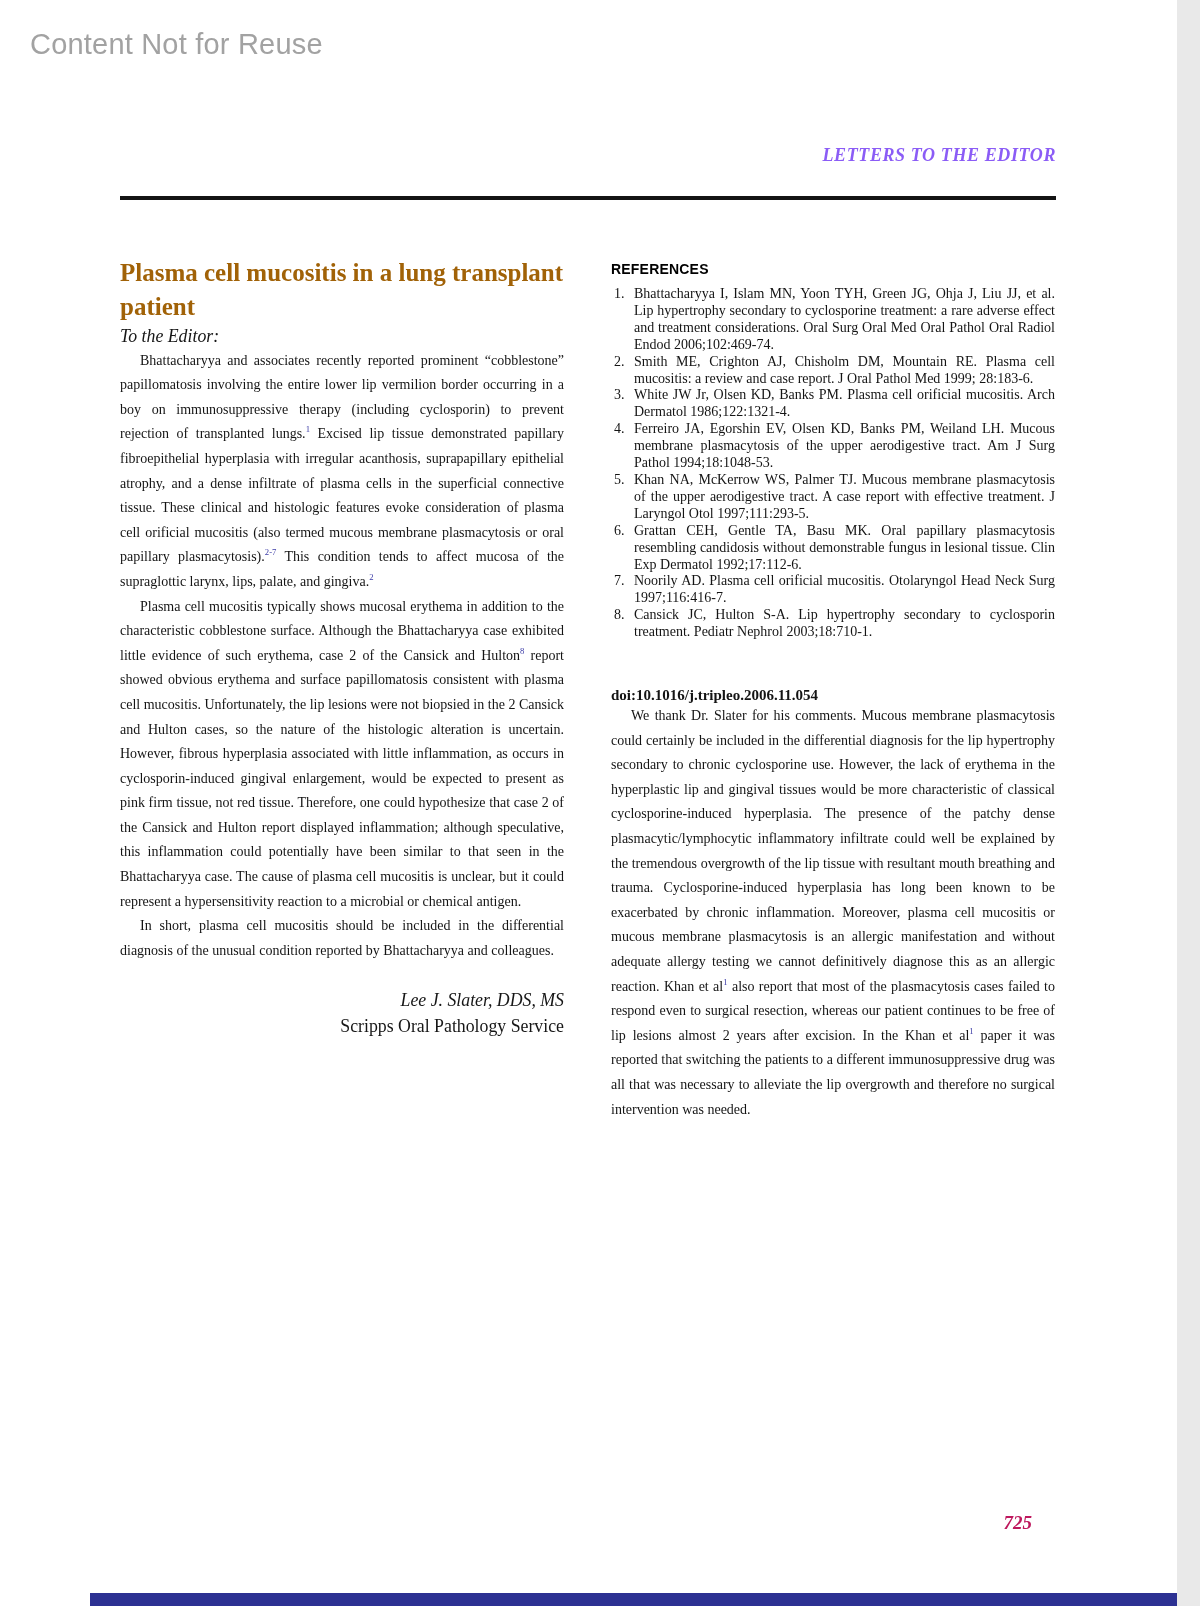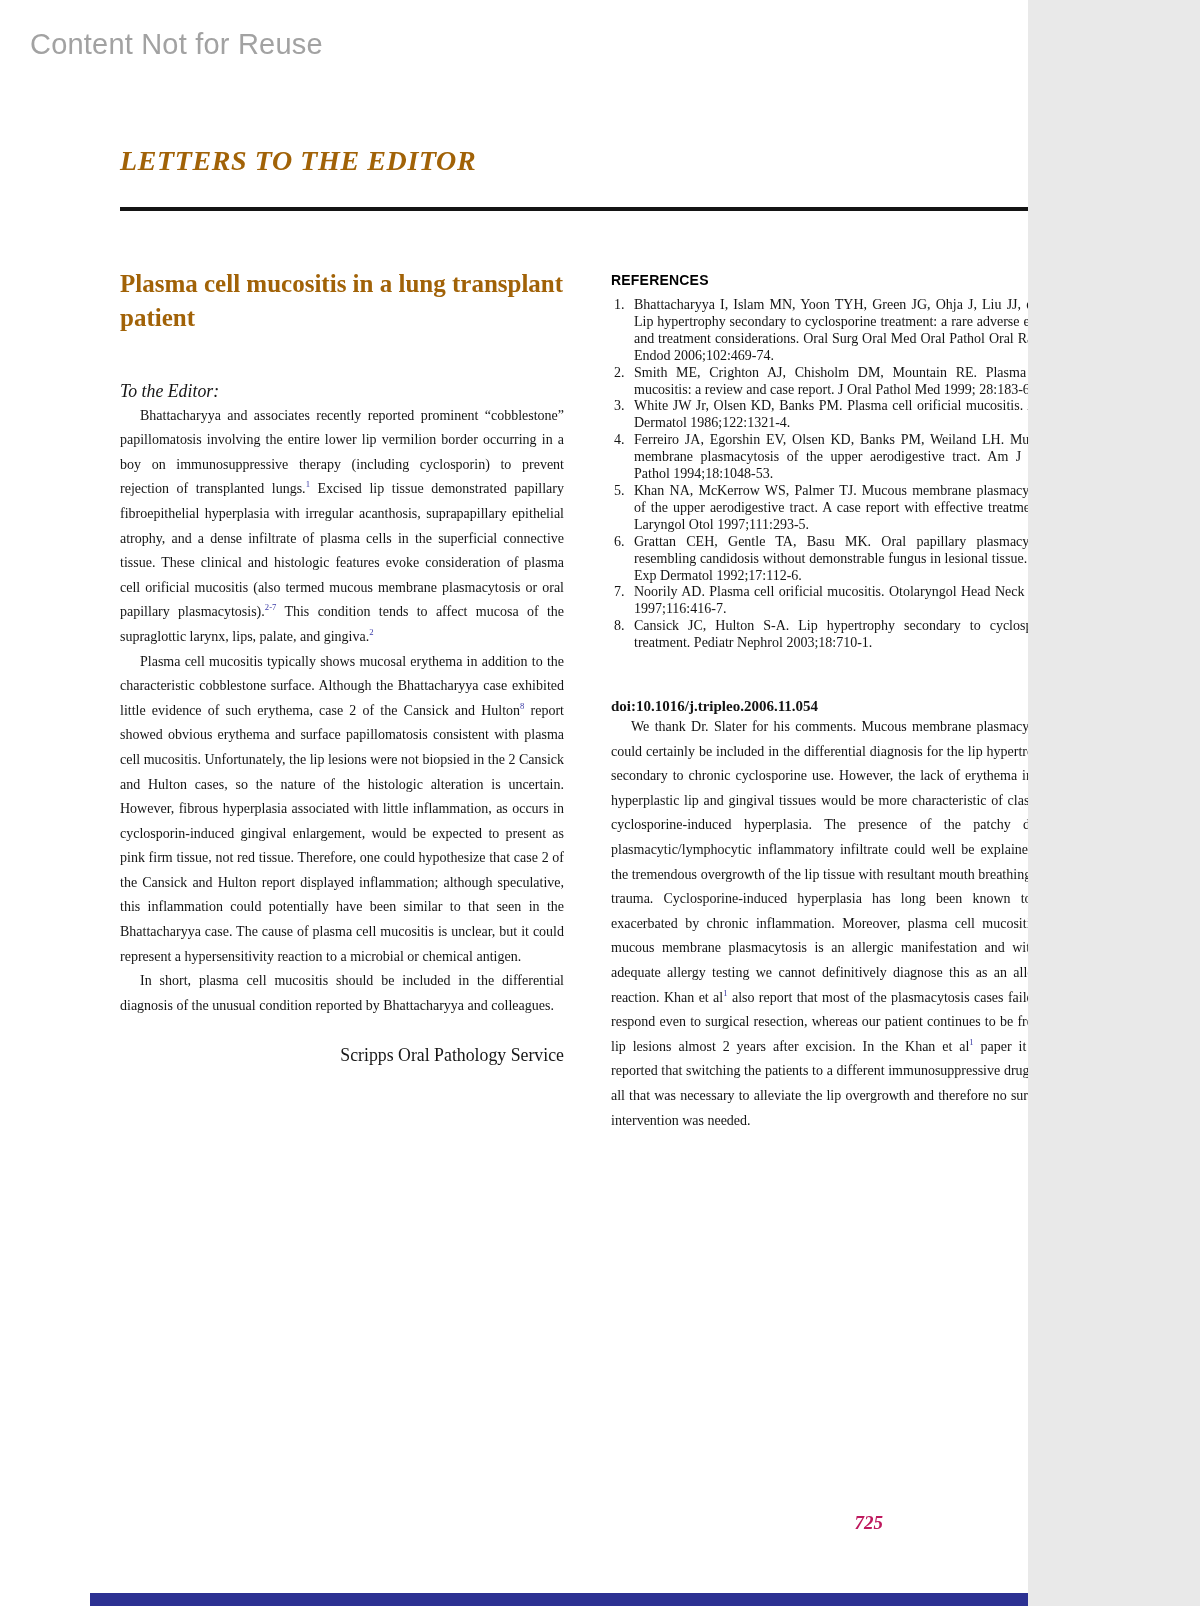--- a/index.html
+++ b/index.html
@@ -1,37 +1,37 @@
 <!DOCTYPE html>
 <html style="--ref-link: #3b3ba6; --footer-bar: #2c3192; --watermark: #a2a2a2;"><head>
 <meta charset="utf-8">
 <style>
   * { margin:0; padding:0; box-sizing:border-box; }
   html, body { background:#e9e9e9; }
   body { width:1200px; font-family:"Liberation Serif", serif; }
   .page {
-    position:relative; width:1028px; height:1606px;
+    position:relative; width:1177px; height:1606px;
     background:#ffffff; overflow:hidden; color:#161616;
   }
   .watermark {
     position:absolute; top:28px; left:30px;
     font-family:"Liberation Sans", sans-serif;
     font-size:29px; color:var(--watermark, #a2a2a2);
     letter-spacing:0.2px;
   }
   .content { position:absolute; top:145px; left:120px; width:936px; }
   .section-header {
-    font-weight:bold; font-style:italic; font-size:28px;
-    letter-spacing:0.6px; color:#a16207;
+    font-weight:bold; font-style:italic; font-size:18px;
+    letter-spacing:0.6px; color:#8b5cf6;text-align:right;
   }
   .rule { border:none; border-top:4px solid #141414; margin-top:30px; }
   .columns { display:flex; gap:47px; margin-top:56px; }
   .col { width:444px; }
   .title { font-size:25px; font-weight:bold; line-height:34px; color:#a16207; }
-  .salutation { font-style:italic; font-size:17.8px; line-height:24.6px; margin-top:44px; }
+  .salutation { font-style:italic; font-size:17.8px; line-height:24.6px; }
   .reply-sal { margin-top:48px; }
   .body-para {
     font-size:14px; line-height:24.6px; text-align:justify;
     text-indent:20px; color:#141414;
   }
   sup.ref-sup {
     color:var(--ref-link, #3b3ba6);
     font-size:0.62em; line-height:0; cursor:pointer;
   }
   .signature { margin-top:24px; text-align:right; font-size:17.8px; line-height:26px; }
@@ -76,20 +76,21 @@
         <p class="salutation">To the Editor:</p>
         <div>
 
             <p class="body-para">Bhattacharyya and associates recently reported prominent “cobblestone” papillomatosis involving the entire lower lip vermilion border occurring in a boy on immunosuppressive therapy (including cyclosporin) to prevent rejection of transplanted lungs.<sup class="ref-sup">1</sup> Excised lip tissue demonstrated papillary fibroepithelial hyperplasia with irregular acanthosis, suprapapillary epithelial atrophy, and a dense infiltrate of plasma cells in the superficial connective tissue. These clinical and histologic features evoke consideration of plasma cell orificial mucositis (also termed mucous membrane plasmacytosis or oral papillary plasmacytosis).<sup class="ref-sup">2-7</sup> This condition tends to affect mucosa of the supraglottic larynx, lips, palate, and gingiva.<sup class="ref-sup">2</sup></p>
 
             <p class="body-para">Plasma cell mucositis typically shows mucosal erythema in addition to the characteristic cobblestone surface. Although the Bhattacharyya case exhibited little evidence of such erythema, case 2 of the Cansick and Hulton<sup class="ref-sup">8</sup> report showed obvious erythema and surface papillomatosis consistent with plasma cell mucositis. Unfortunately, the lip lesions were not biopsied in the 2 Cansick and Hulton cases, so the nature of the histologic alteration is uncertain. However, fibrous hyperplasia associated with little inflammation, as occurs in cyclosporin-induced gingival enlargement, would be expected to present as pink firm tissue, not red tissue. Therefore, one could hypothesize that case 2 of the Cansick and Hulton report displayed inflammation; although speculative, this inflammation could potentially have been similar to that seen in the Bhattacharyya case. The cause of plasma cell mucositis is unclear, but it could represent a hypersensitivity reaction to a microbial or chemical antigen.</p>
 
             <p class="body-para">In short, plasma cell mucositis should be included in the differential diagnosis of the unusual condition reported by Bhattacharyya and colleagues.</p>
           </div>
         <div class="signature">
+          <p class="sig-name">Lee J. Slater, DDS, MS</p>
           <p>Scripps Oral Pathology Service</p>
         </div>
       </div>
 
       <div class="col">
         <h2 class="ref-heading">REFERENCES</h2>
         <div class="ref-list">
 
             <div class="ref-item">
               <span class="ref-num">1.</span>

